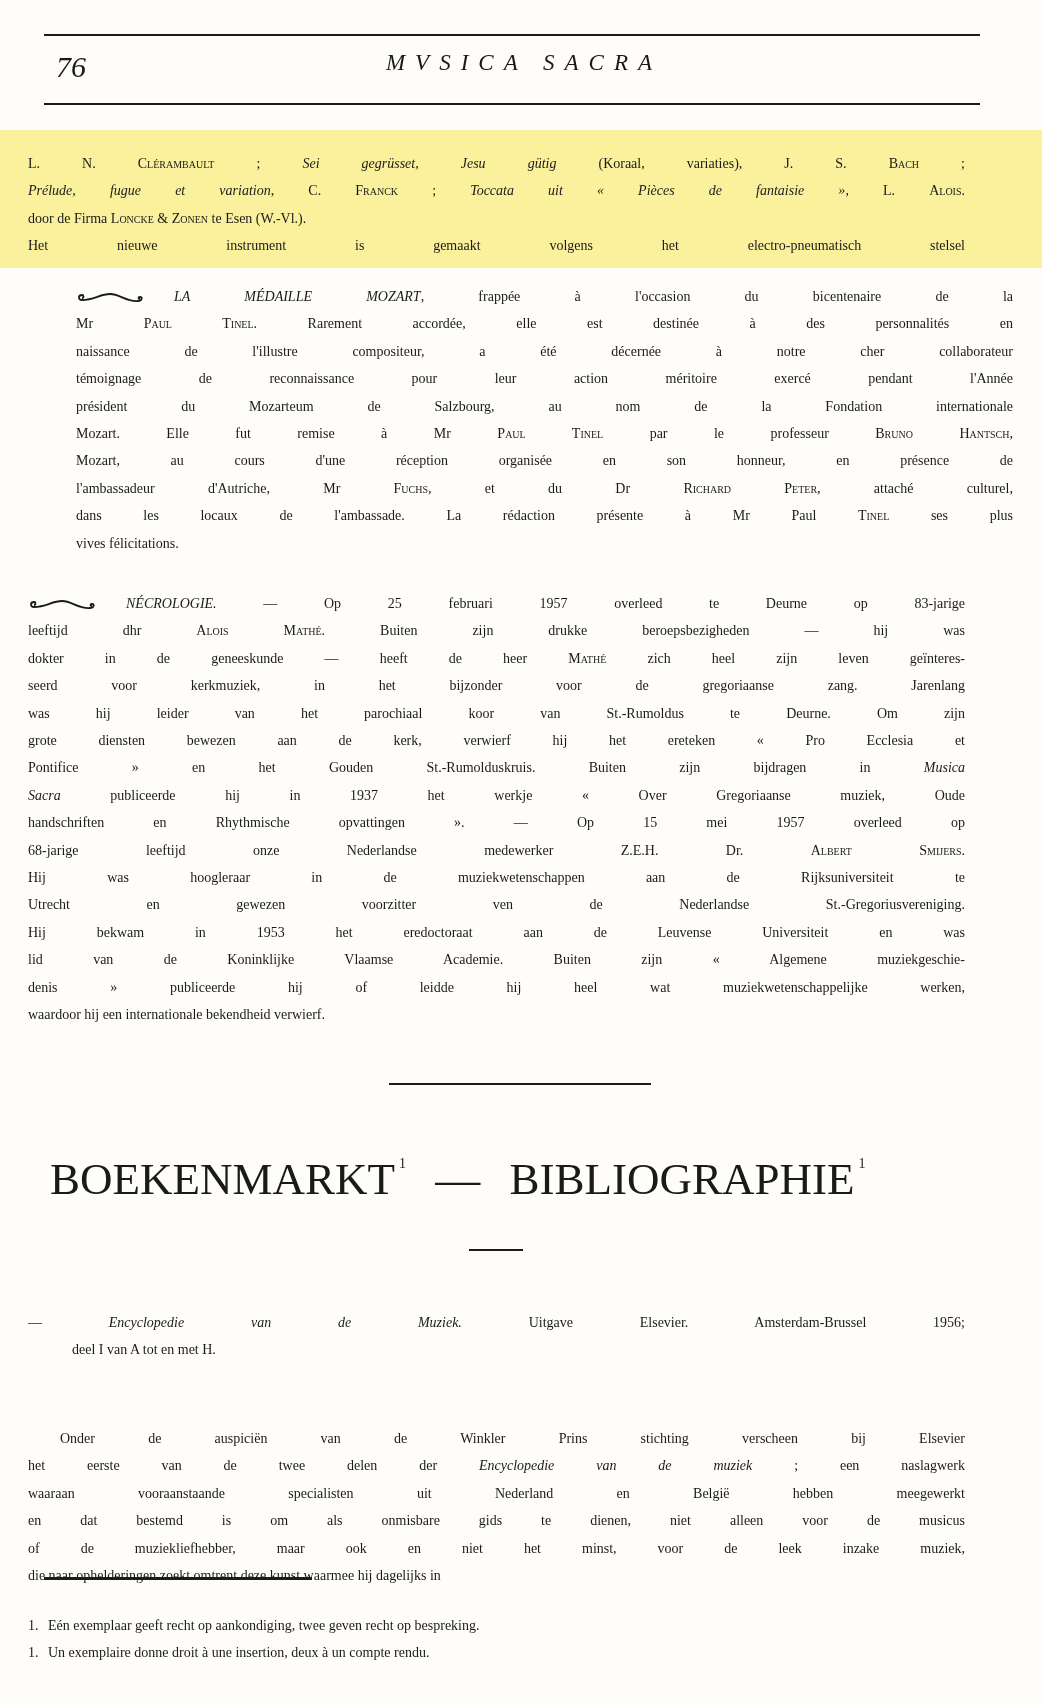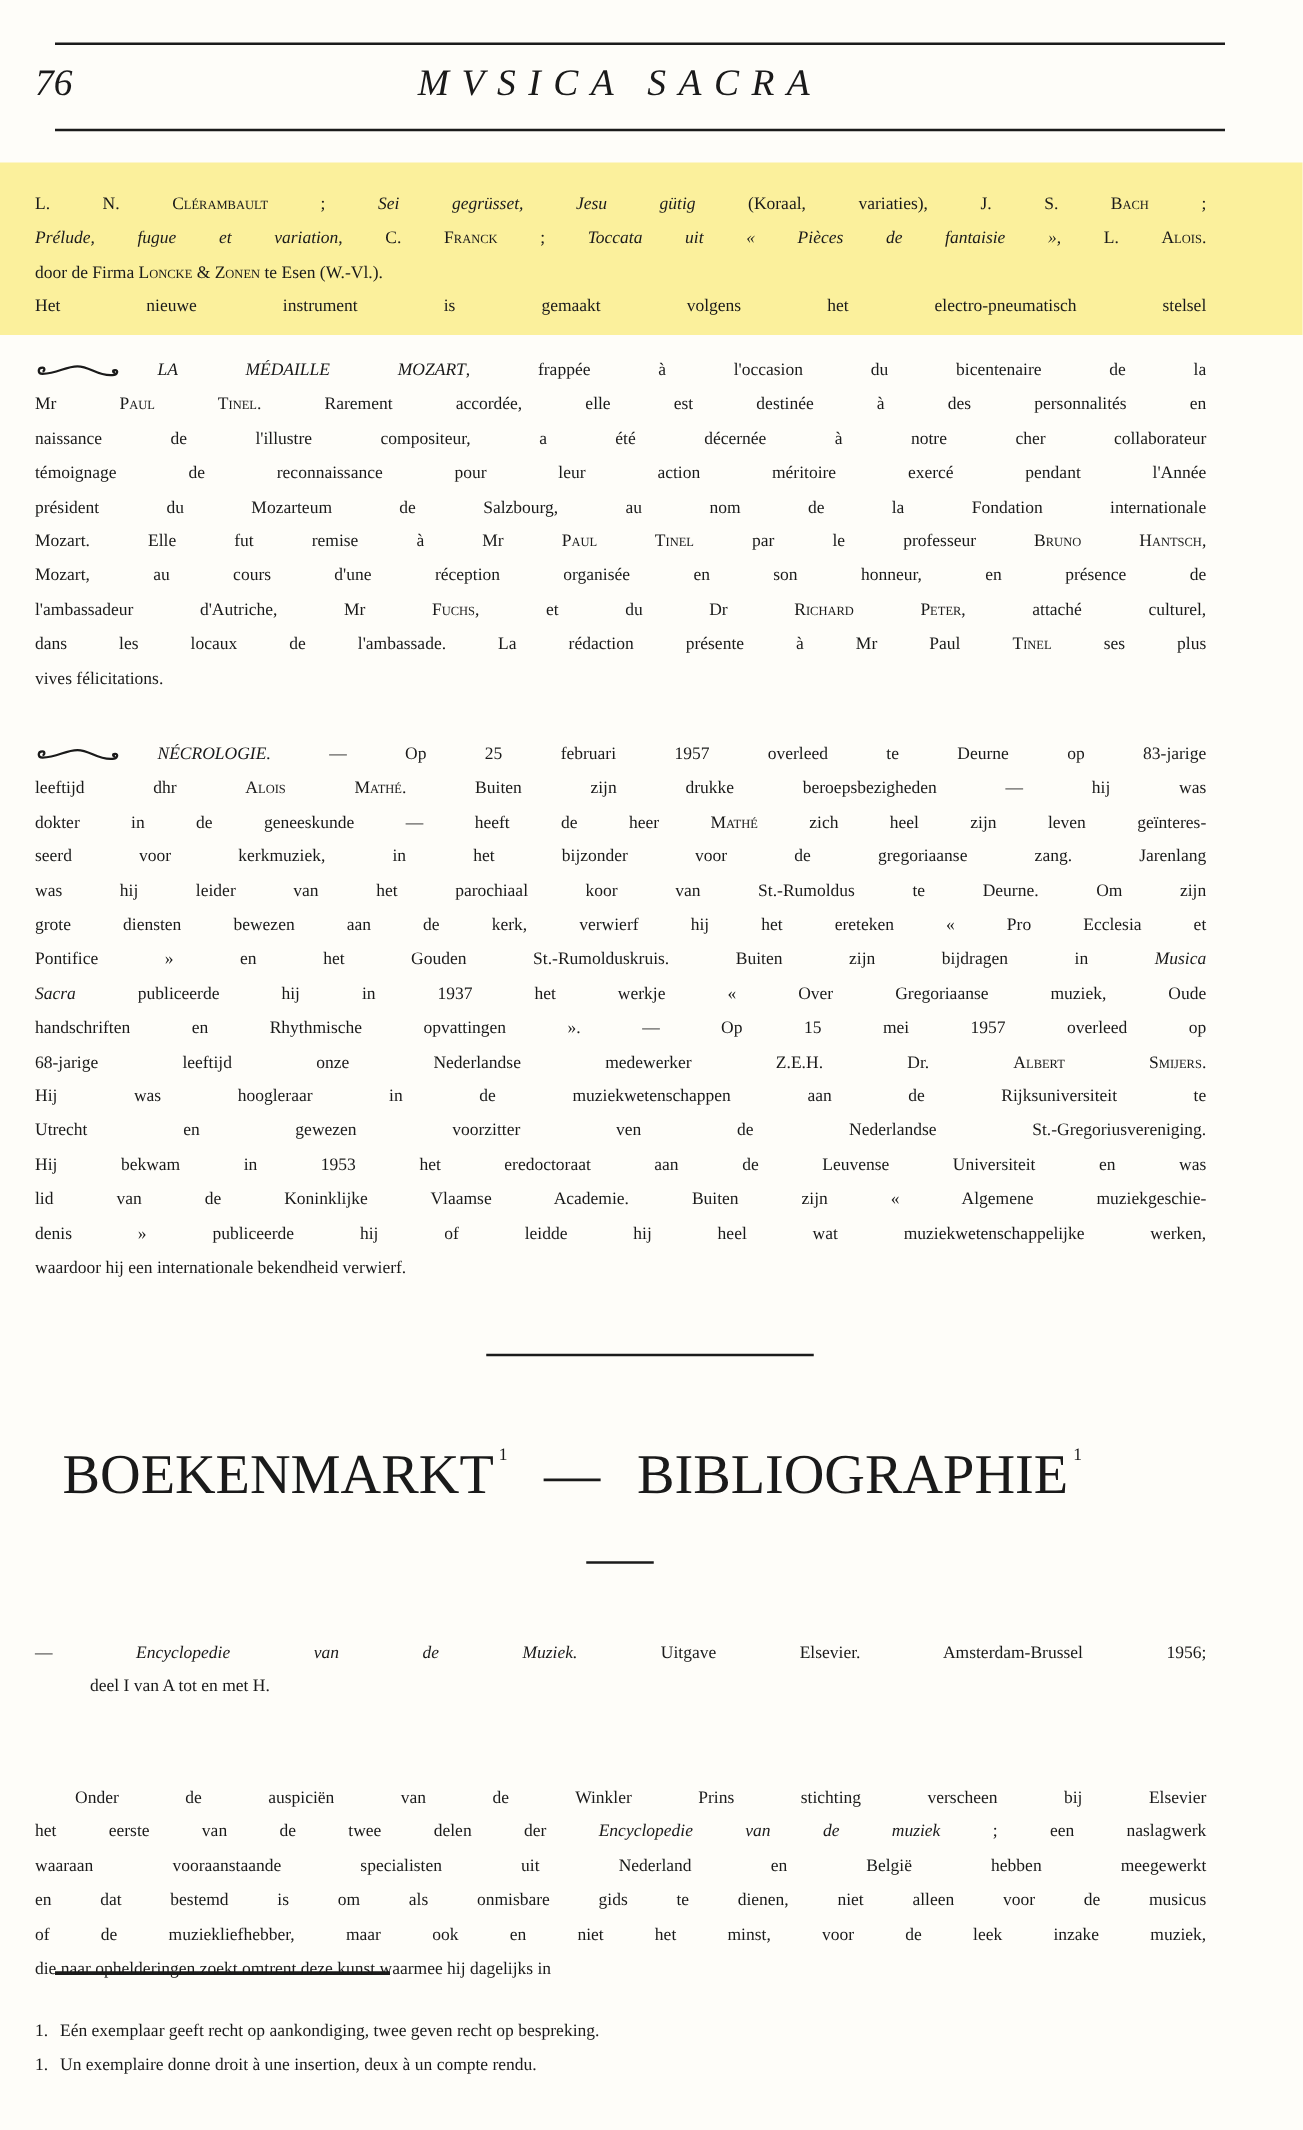--- a/index.html
+++ b/index.html
@@ -4,23 +4,23 @@
 <style>
   html, body { margin: 0; padding: 0; }
   body {
     width: 1042px; height: 1704px; overflow: hidden;
     background: #fefdf9;
     font-family: "DejaVu Serif", "Liberation Serif", serif;
     color: #1a1a1a;
     position: relative;
   }
   .rule { position: absolute; background: #1b1b1b; }
-  .header-row { position: absolute; left: 28px; top: 46px; width: 936px; height: 46px; text-decoration: underline; }
+  .header-row { position: absolute; left: 56px; top: 46px; width: 936px; height: 46px; text-decoration: underline; }
   .page-number { position: absolute; left: 0; top: 4px; font-family: "Liberation Serif", serif; font-size: 30px; font-style: italic; }
-  .running-title { position: absolute; left: 0; right: 0; top: 4px; text-align: center; font-family: "Liberation Serif", serif; font-style: italic; font-size: 30px; letter-spacing: 10px; }
+  .running-title { position: absolute; left: 0; right: 0; top: 4px; text-align: center; font-family: "Liberation Serif", serif; font-style: italic; font-size: 23px; letter-spacing: 10px; }
   .highlight { position: absolute; left: 0; top: 130px; width: 1042px; height: 138px; background: #fbf09c; }
   .para { position: absolute; left: 28px; width: 937px; font-family: "Liberation Serif", serif; font-size: 14px; line-height: 27.4px; text-align: justify; }
   .para .line { display: block; text-align-last: justify; white-space: nowrap; }
   .para .line.last { text-align-last: left; }
   .sc { font-variant: small-caps; }
   .it { font-style: italic; }
   .orn { display: inline-block; width: 70px; height: 14px; vertical-align: middle; margin-right: 28px; }
   .main-heading { position: absolute; left: 50px; top: 1153px; width: 950px; font-family: "Liberation Serif", serif; font-size: 45px; letter-spacing: 0px; }
   .main-heading sup { font-size: 14px; vertical-align: 26px; margin-left: 4px; }
   .footnote-rule { position: absolute; left: 44px; top: 1577px; width: 268px; height: 3px; background: #1b1b1b; }
@@ -36,21 +36,21 @@
 <div class="rule" style="left:44px; top:103px; width:936px; height:2px;"></div>
 
 <div class="highlight"></div>
 <div class="para" id="p-program" style="top:150px;">
     <span class="line"><span>L. N. </span><span class="sc">Clérambault</span><span> ; </span><span class="it">Sei gegrüsset, Jesu gütig</span><span> (Koraal, variaties), J. S. </span><span class="sc">Bach</span><span> ;</span></span>
     <span class="line"><span class="it">Prélude, fugue et variation</span><span>, C. </span><span class="sc">Franck</span><span> ; </span><span class="it">Toccata uit « Pièces de fantaisie »</span><span>, L. </span><span class="sc">Alois</span><span>.</span></span>
     <span class="line last"><span>door de Firma </span><span class="sc">Loncke</span><span> &amp; </span><span class="sc">Zonen</span><span> te Esen (W.-Vl.).</span></span>
     <span class="line"><span>Het nieuwe instrument is gemaakt volgens het electro-pneumatisch stelsel</span></span>
   </div>
 
-<div class="para" id="p-medaille" style="top:283px;">
+<div class="para" id="p-medaille" style="top:283px;margin-left:48px;">
     <span class="line"><svg viewBox="0 0 70 14" class="orn">
         <path d="M6 9 C2 9 2 4 6 4 C8 4 8 7 6 7 M6 9 C18 9 24 3 34 3 C44 3 50 11 62 10 C66 10 67 6 64 6 C62 6 62 8 64 8" fill="none" stroke="#1a1a1a" stroke-width="1.8"></path>
       </svg><span class="it">LA MÉDAILLE MOZART</span><span>, frappée à l'occasion du bicentenaire de la</span></span>
     <span class="line"><span>Mr </span><span class="sc">Paul Tinel</span><span>. Rarement accordée, elle est destinée à des personnalités en</span></span>
     <span class="line"><span>naissance de l'illustre compositeur, a été décernée à notre cher collaborateur</span></span>
     <span class="line"><span>témoignage de reconnaissance pour leur action méritoire exercé pendant l'Année</span></span>
     <span class="line"><span>président du Mozarteum de Salzbourg, au nom de la Fondation internationale</span></span>
     <span class="line"><span>Mozart. Elle fut remise à Mr </span><span class="sc">Paul Tinel</span><span> par le professeur </span><span class="sc">Bruno Hantsch</span><span>,</span></span>
     <span class="line"><span>Mozart, au cours d'une réception organisée en son honneur, en présence de</span></span>
     <span class="line"><span>l'ambassadeur d'Autriche, Mr </span><span class="sc">Fuchs</span><span>, et du Dr </span><span class="sc">Richard Peter</span><span>, attaché culturel,</span></span>

